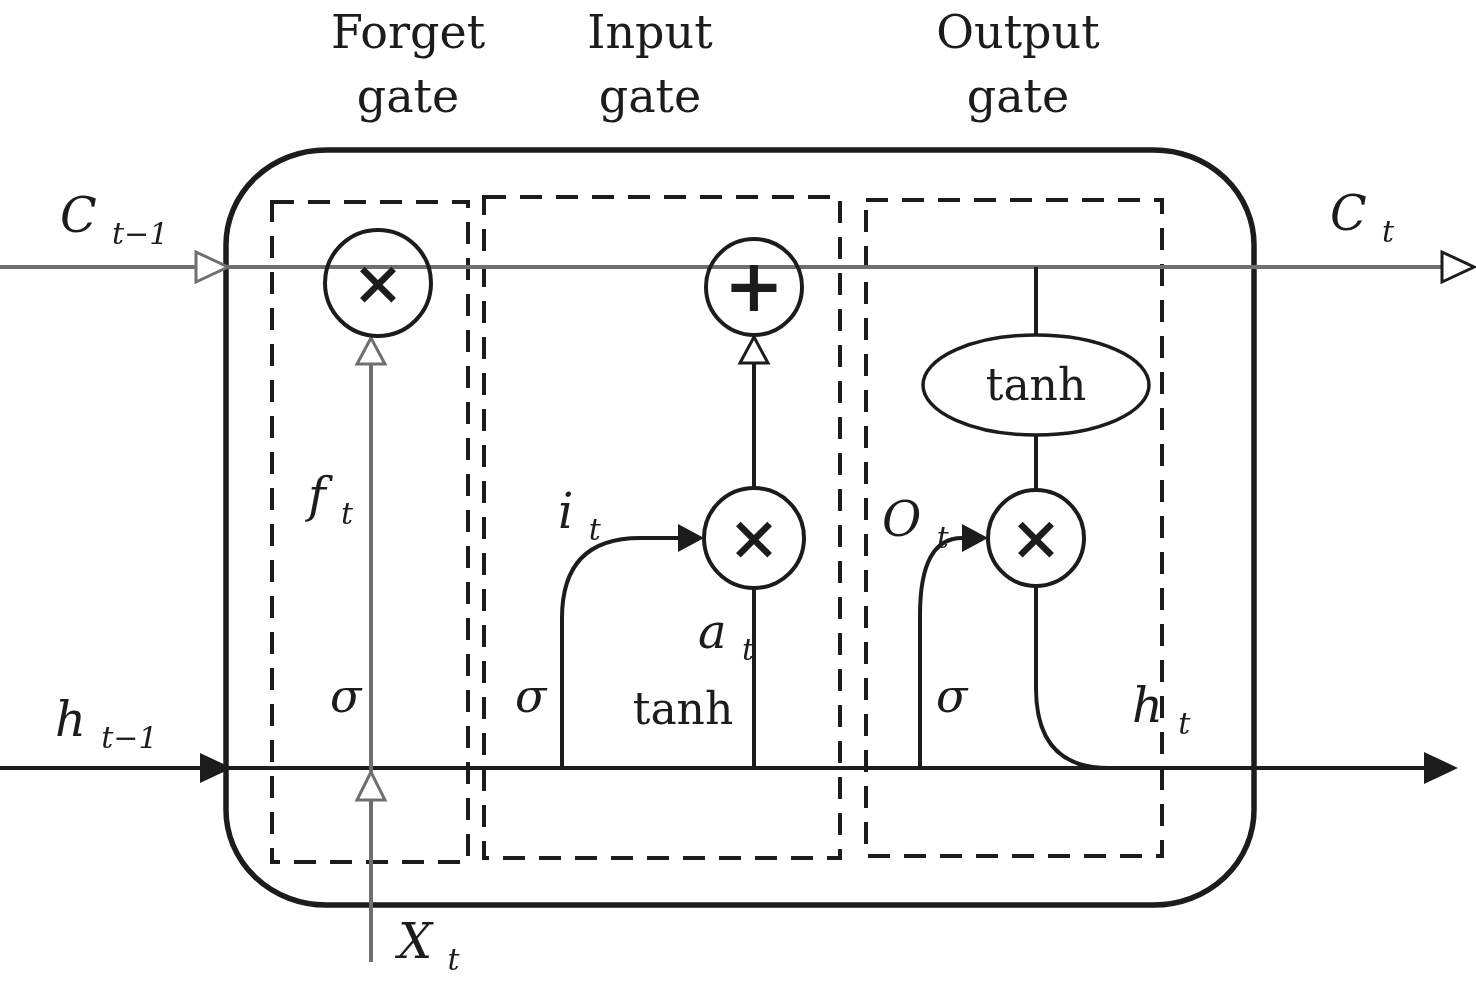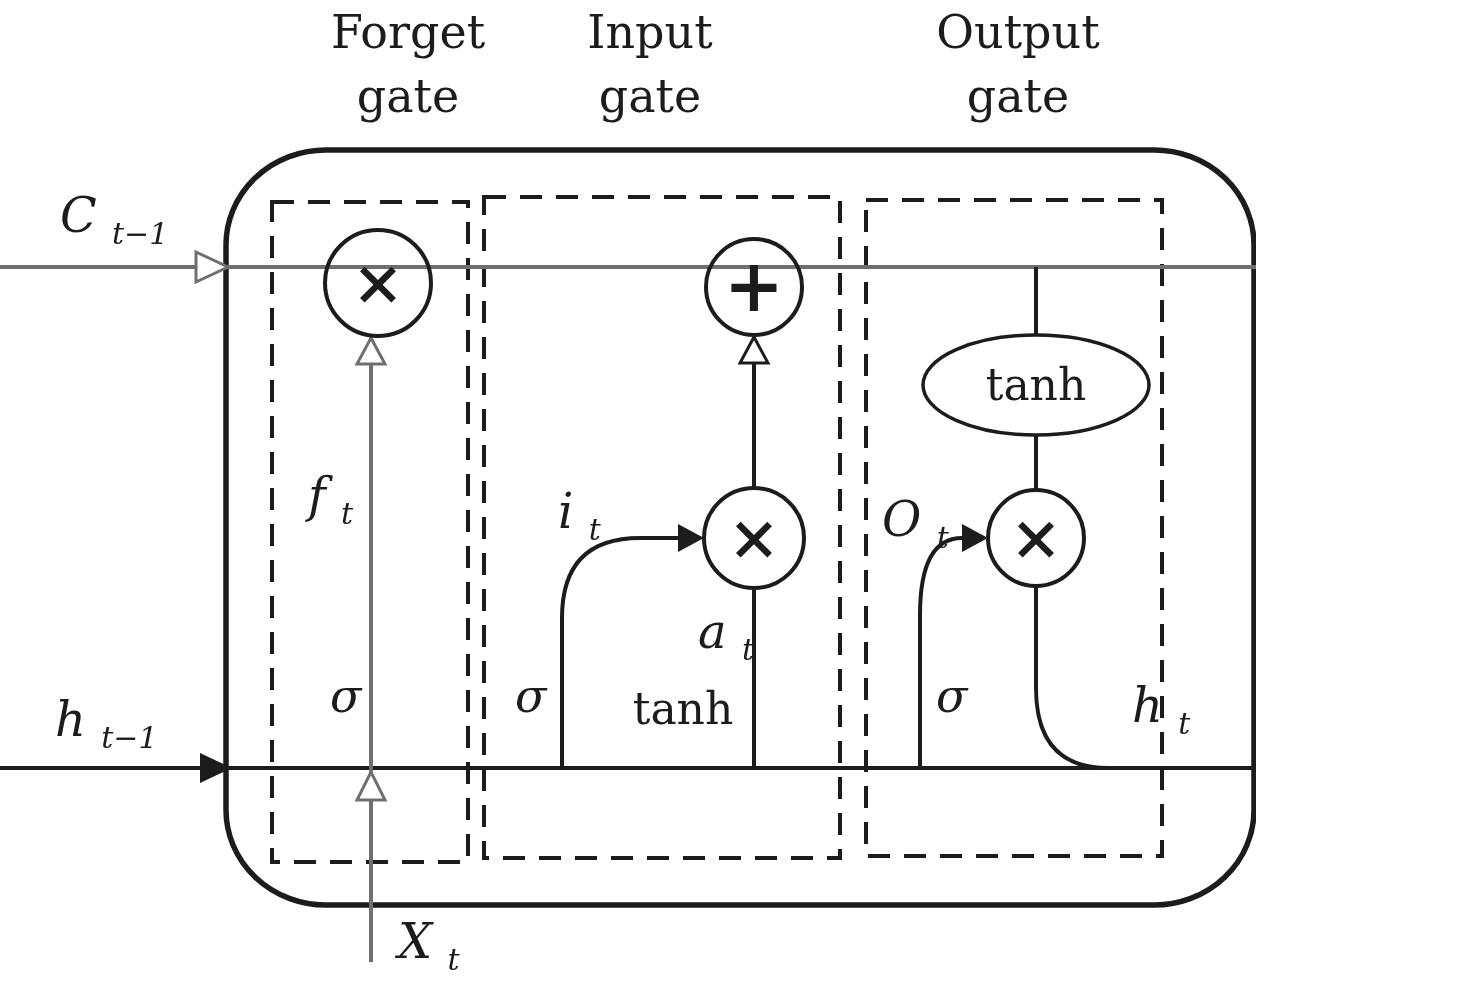--- a/index.html
+++ b/index.html
@@ -7,21 +7,21 @@
     --gray: #6f6f6f;
     --background: #ffffff;
   }
   html, body {
     margin: 0;
     padding: 0;
     background: var(--background);
   }
   .stage {
     position: relative;
-    width: 1256px;
+    width: 1476px;
     height: 996px;
     background: var(--background);
     overflow: hidden;
   }
   svg text {
     font-family: "DejaVu Serif", "Liberation Serif", serif;
     fill: var(--ink);
   }
   .gate-title { font-size: 46px; }
   .signal { font-size: 48px; font-style: italic; }

